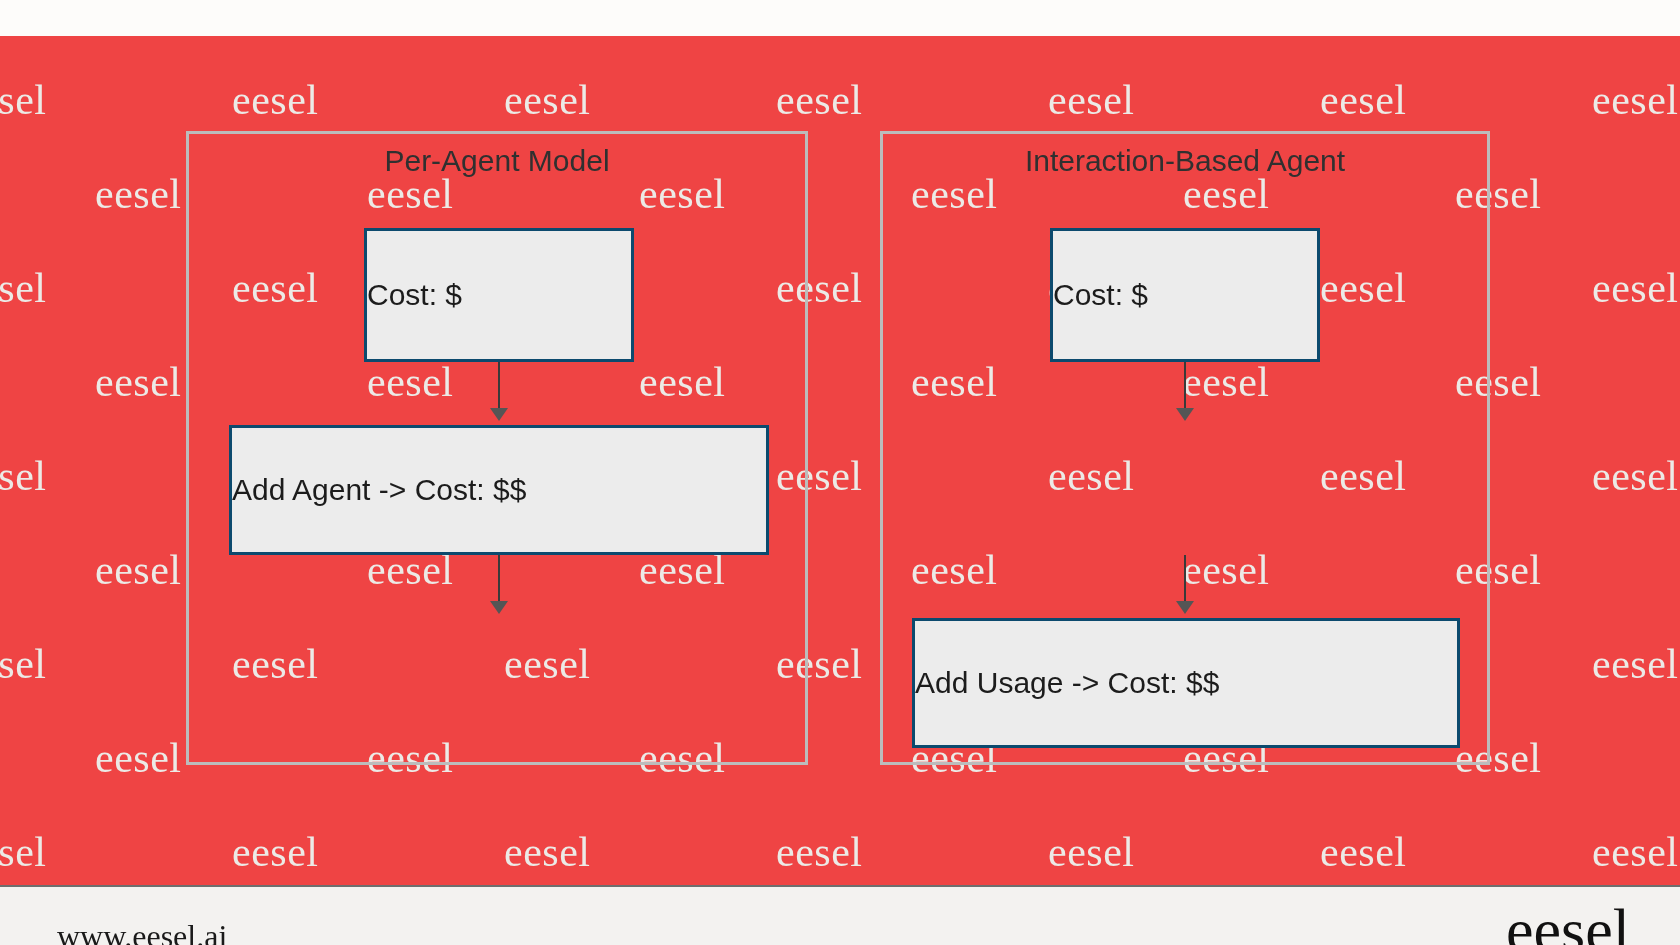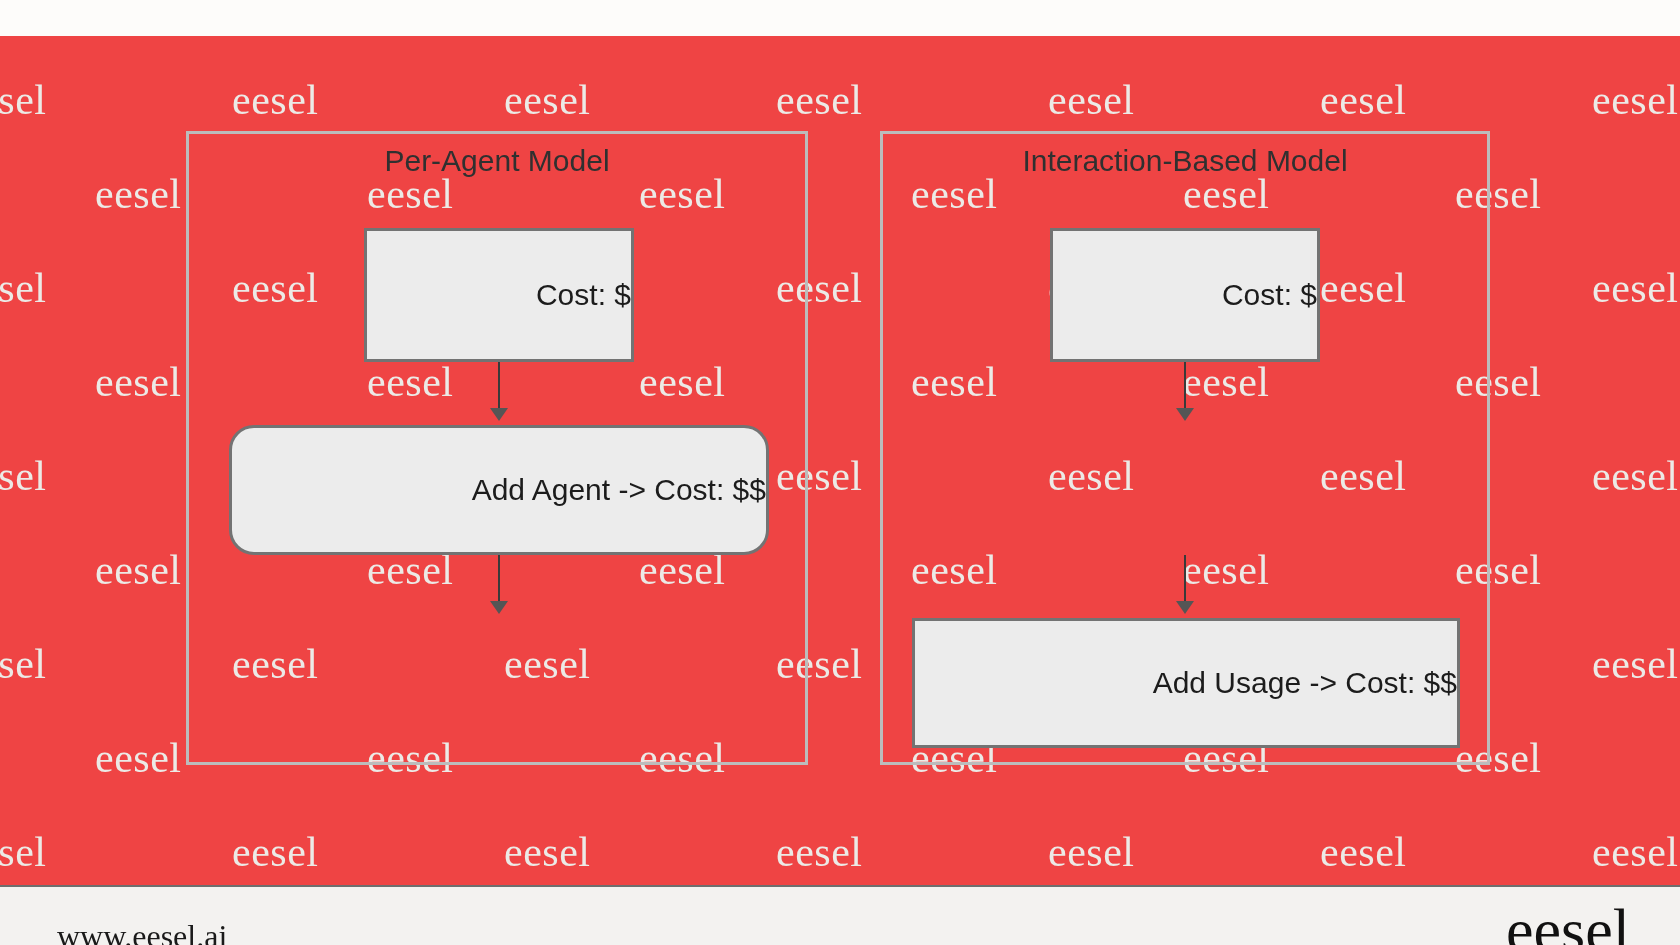--- a/index.html
+++ b/index.html
@@ -65,25 +65,25 @@
     text-align: center;
     font-size: 30px;
     color: #303030;
     font-family: "Liberation Sans", sans-serif;
     white-space: nowrap;
   }
 
   .node {
     position: absolute;
     background: #ececec;
-    border: 3px solid #737373;
+    border: 3px solid #0c4a6e;
     box-sizing: border-box;
     display: flex;
     align-items: center;
-    justify-content: flex-end;
+    justify-content: flex-start;
   }
   .node-label {
     font-size: 30px;
     color: #1c1c1c;
     font-family: "Liberation Sans", sans-serif;
     white-space: nowrap;
   }
 
   .connector {
     position: absolute;
@@ -209,30 +209,30 @@
       <div class="subgraph-title">Per-Agent Model</div>
     </div>
 
     <div class="node" style="left:364px; top:192px; width:270px; height:134px;">
       <span class="node-label">Cost: $</span>
     </div>
 
     <div class="connector" style="left:498px; top:326px; height:52px;"></div>
     <div class="arrowhead" style="left:490px; top:372px;"></div>
 
-    <div class="node" style="left:229px; top:389px; width:540px; height:130px;border-radius:25px;">
+    <div class="node" style="left:229px; top:389px; width:540px; height:130px;">
       <span class="node-label">Add Agent -&gt; Cost: $$</span>
     </div>
 
     <div class="connector" style="left:498px; top:519px; height:52px;"></div>
     <div class="arrowhead" style="left:490px; top:565px;"></div>
 
 
     <div class="subgraph" style="left:880px; top:95px; width:610px; height:634px;">
-      <div class="subgraph-title">Interaction-Based Model</div>
+      <div class="subgraph-title">Interaction-Based Agent</div>
     </div>
 
     <div class="node" style="left:1050px; top:192px; width:270px; height:134px;">
       <span class="node-label">Cost: $</span>
     </div>
 
     <div class="connector" style="left:1184px; top:326px; height:52px;"></div>
     <div class="arrowhead" style="left:1176px; top:372px;"></div>
 
 

